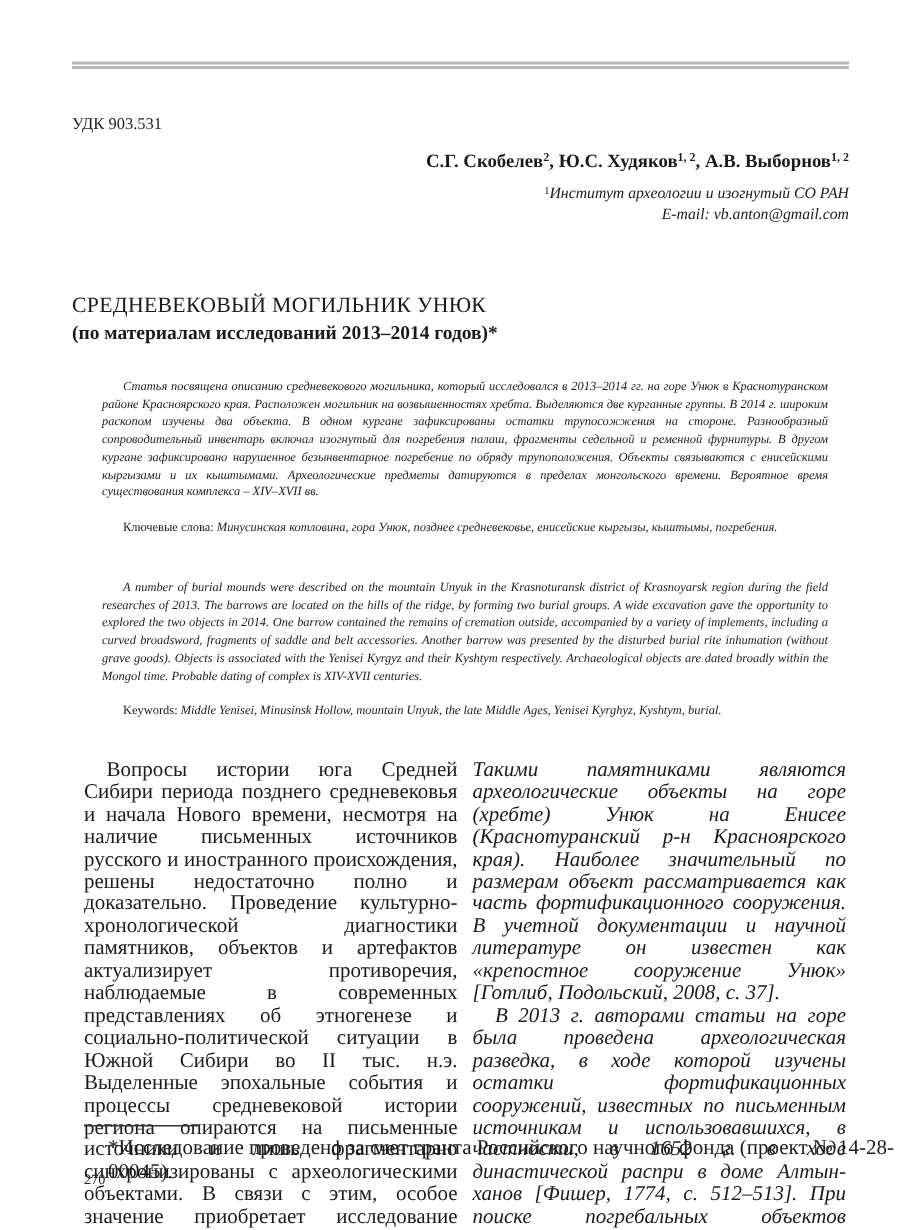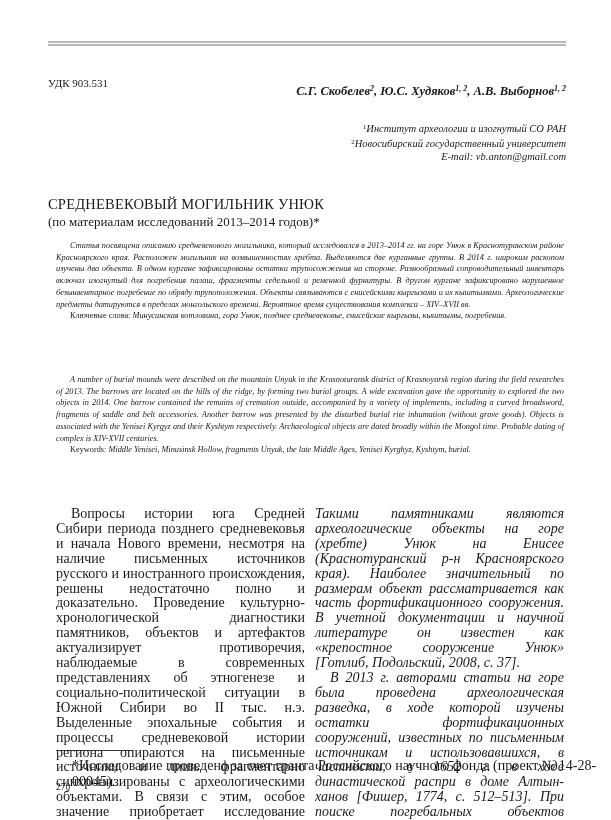--- a/index.html
+++ b/index.html
@@ -1,27 +1,27 @@
 <!DOCTYPE html>
 <html><head>
 <meta charset="utf-8">
 <style>
   html, body { margin: 0; padding: 0; background: #ffffff; }
   body { width: 611px; height: 820px; position: relative; overflow: hidden; color: #1a1a1a; font-family: "Liberation Serif", "DejaVu Serif", serif; }
   .rule-top { position: absolute; left: 48px; top: 41px; width: 518px; height: 5px; border-top: 2px solid #b8b8b8; border-bottom: 2px solid #b8b8b8; box-sizing: border-box; }
   .udk { position: absolute; left: 48px; top: 77px; font-size: 11px; }
-  .authors { position: absolute; right: 45px; top: 84px; font-size: 12.5px; font-weight: bold; text-align: right; white-space: nowrap; font-style: italic; }
+  .authors { position: absolute; right: 45px; top: 100px; font-size: 12.5px; font-weight: bold; text-align: right; white-space: nowrap; }
   .authors sup { font-size: 8px; vertical-align: 4px; }
   .affil { position: absolute; right: 45px; top: 121px; font-size: 10.5px; font-style: italic; text-align: right; line-height: 13.5px; }
   .affil sup { font-size: 7px; vertical-align: 3px; font-style: normal; }
   .title { position: absolute; left: 48px; width: 518px; text-align: left; top: 196px; font-size: 14.5px; line-height: 17px; }
   .title .l1 { letter-spacing: 0.2px; }
-  .title .l2 { font-weight: normal; font-size: 13px; }
+  .title .l2 { font-weight: bold; font-size: 13px; }
   .abstract { position: absolute; left: 56px; width: 508px; font-size: 8.3px; line-height: 11.7px; text-align: justify; }
-  .abstract p { margin: 0; text-indent: 14px; }
+  .abstract p { margin: 12px; text-indent: 14px; }
   .abstract .it { font-style: italic; }
   .ru-abs { top: 240px; }
   .en-abs { top: 374px; }
   .col { position: absolute; top: 507px; width: 249px; font-size: 14px; line-height: 14.9px; text-align: justify; }
   .col p { margin: 0; }
   .col .ind { text-indent: 15px; }
   .col-left { left: 56px; }
   .col-right { left: 315px; font-style: italic; }
   .fn-rule { position: absolute; left: 56px; top: 750px; width: 76px; border-top: 1px solid #333; }
   .footnote { position: absolute; left: 72px; top: 758px; font-size: 14px; }
@@ -35,37 +35,36 @@
 <div class="udk">УДК 903.531</div>
 
 <div class="authors">
   <span>С.Г. Скобелев</span><sup>2</sup><span>, </span>
   <span>Ю.С. Худяков</span><sup>1, 2</sup><span>, </span>
   <span>А.В. Выборнов</span><sup>1, 2</sup>
 </div>
 
 <div class="affil">
   <div><sup>1</sup><span>Институт археологии и изогнутый СО РАН</span></div>
-  <div><sup>2</sup><span>Новосибирский государственный университет</span></div>
   <div>E-mail: vb.anton@gmail.com</div>
 </div>
 
 <div class="title">
   <div class="l1">СРЕДНЕВЕКОВЫЙ МОГИЛЬНИК УНЮК</div>
   <div class="l2">(по материалам исследований 2013–2014 годов)*</div>
 </div>
 
 <div class="abstract ru-abs">
   <p class="it">Статья посвящена описанию средневекового могильника, который исследовался в 2013–2014 гг. на горе Унюк в Краснотуранском районе Красноярского края. Расположен могильник на возвышенностях хребта. Выделяются две курганные группы. В 2014 г. широким раскопом изучены два объекта. В одном кургане зафиксированы остатки трупосожжения на стороне. Разнообразный сопроводительный инвентарь включал изогнутый для погребения палаш, фрагменты седельной и ременной фурнитуры. В другом кургане зафиксировано нарушенное безынвентарное погребение по обряду трупоположения. Объекты связываются с енисейскими кыргызами и их кыштымами. Археологические предметы датируются в пределах монгольского времени. Вероятное время существования комплекса – XIV–XVII вв.</p>
   <p><span>Ключевые слова: </span><span class="it">Минусинская котловина, гора Унюк, позднее средневековье, енисейские кыргызы, кыштымы, погребения.</span></p>
 </div>
 
 <div class="abstract en-abs">
   <p class="it">A number of burial mounds were described on the mountain Unyuk in the Krasnoturansk district of Krasnoyarsk region during the field researches of 2013. The barrows are located on the hills of the ridge, by forming two burial groups. A wide excavation gave the opportunity to explored the two objects in 2014. One barrow contained the remains of cremation outside, accompanied by a variety of implements, including a curved broadsword, fragments of saddle and belt accessories. Another barrow was presented by the disturbed burial rite inhumation (without grave goods). Objects is associated with the Yenisei Kyrgyz and their Kyshtym respectively. Archaeological objects are dated broadly within the Mongol time. Probable dating of complex is XIV-XVII centuries.</p>
-  <p><span>Keywords: </span><span class="it">Middle Yenisei, Minusinsk Hollow, fragments Unyuk, the late Middle Ages, Yenisei Kyrghyz, Kyshtym, burial.</span></p>
+  <p><span>Keywords: </span><span class="it">Middle Yenisei, Minusinsk Hollow, mountain Unyuk, the late Middle Ages, Yenisei Kyrghyz, Kyshtym, burial.</span></p>
 </div>
 
 <div class="col col-left">
   <p class="ind">Вопросы истории юга Средней Сибири периода позднего средневековья и начала Нового времени, несмотря на наличие письменных источников русского и иностранного происхождения, решены недостаточно полно и доказательно. Проведение культурно-хронологической диагностики памятников, объектов и артефактов актуализирует противоречия, наблюдаемые в современных представлениях об этногенезе и социально-политической ситуации в Южной Сибири во II тыс. н.э. Выделенные эпохальные события и процессы средневековой истории региона опираются на письменные источники и лишь фрагментарно синхронизированы с археологическими объектами. В связи с этим, особое значение приобретает исследование памятников, упоминаемых в письменных источниках: можно установить относительную хронологию объектов различного типа.</p>
 </div>
 
 <div class="col col-right">
   <p>Такими памятниками являются археологические объекты на горе (хребте) Унюк на Енисее (Краснотуранский р-н Красноярского края). Наиболее значительный по размерам объект рассматривается как часть фортификационного сооружения. В учетной документации и научной литературе он известен как «крепостное сооружение Унюк» [Готлиб, Подольский, 2008, с. 37].</p>
   <p class="ind">В 2013 г. авторами статьи на горе была проведена археологическая разведка, в ходе которой изучены остатки фортификационных сооружений, известных по письменным источникам и использовавшихся, в частности, в 1652 г. в ходе династической распри в доме Алтын-ханов [Фишер, 1774, с. 512–513]. При поиске погребальных объектов установлено наличие не менее пяти слабо выраженных каменных выкладок на южной оконечности горы, определенных нами как средневековый</p>
 </div>

